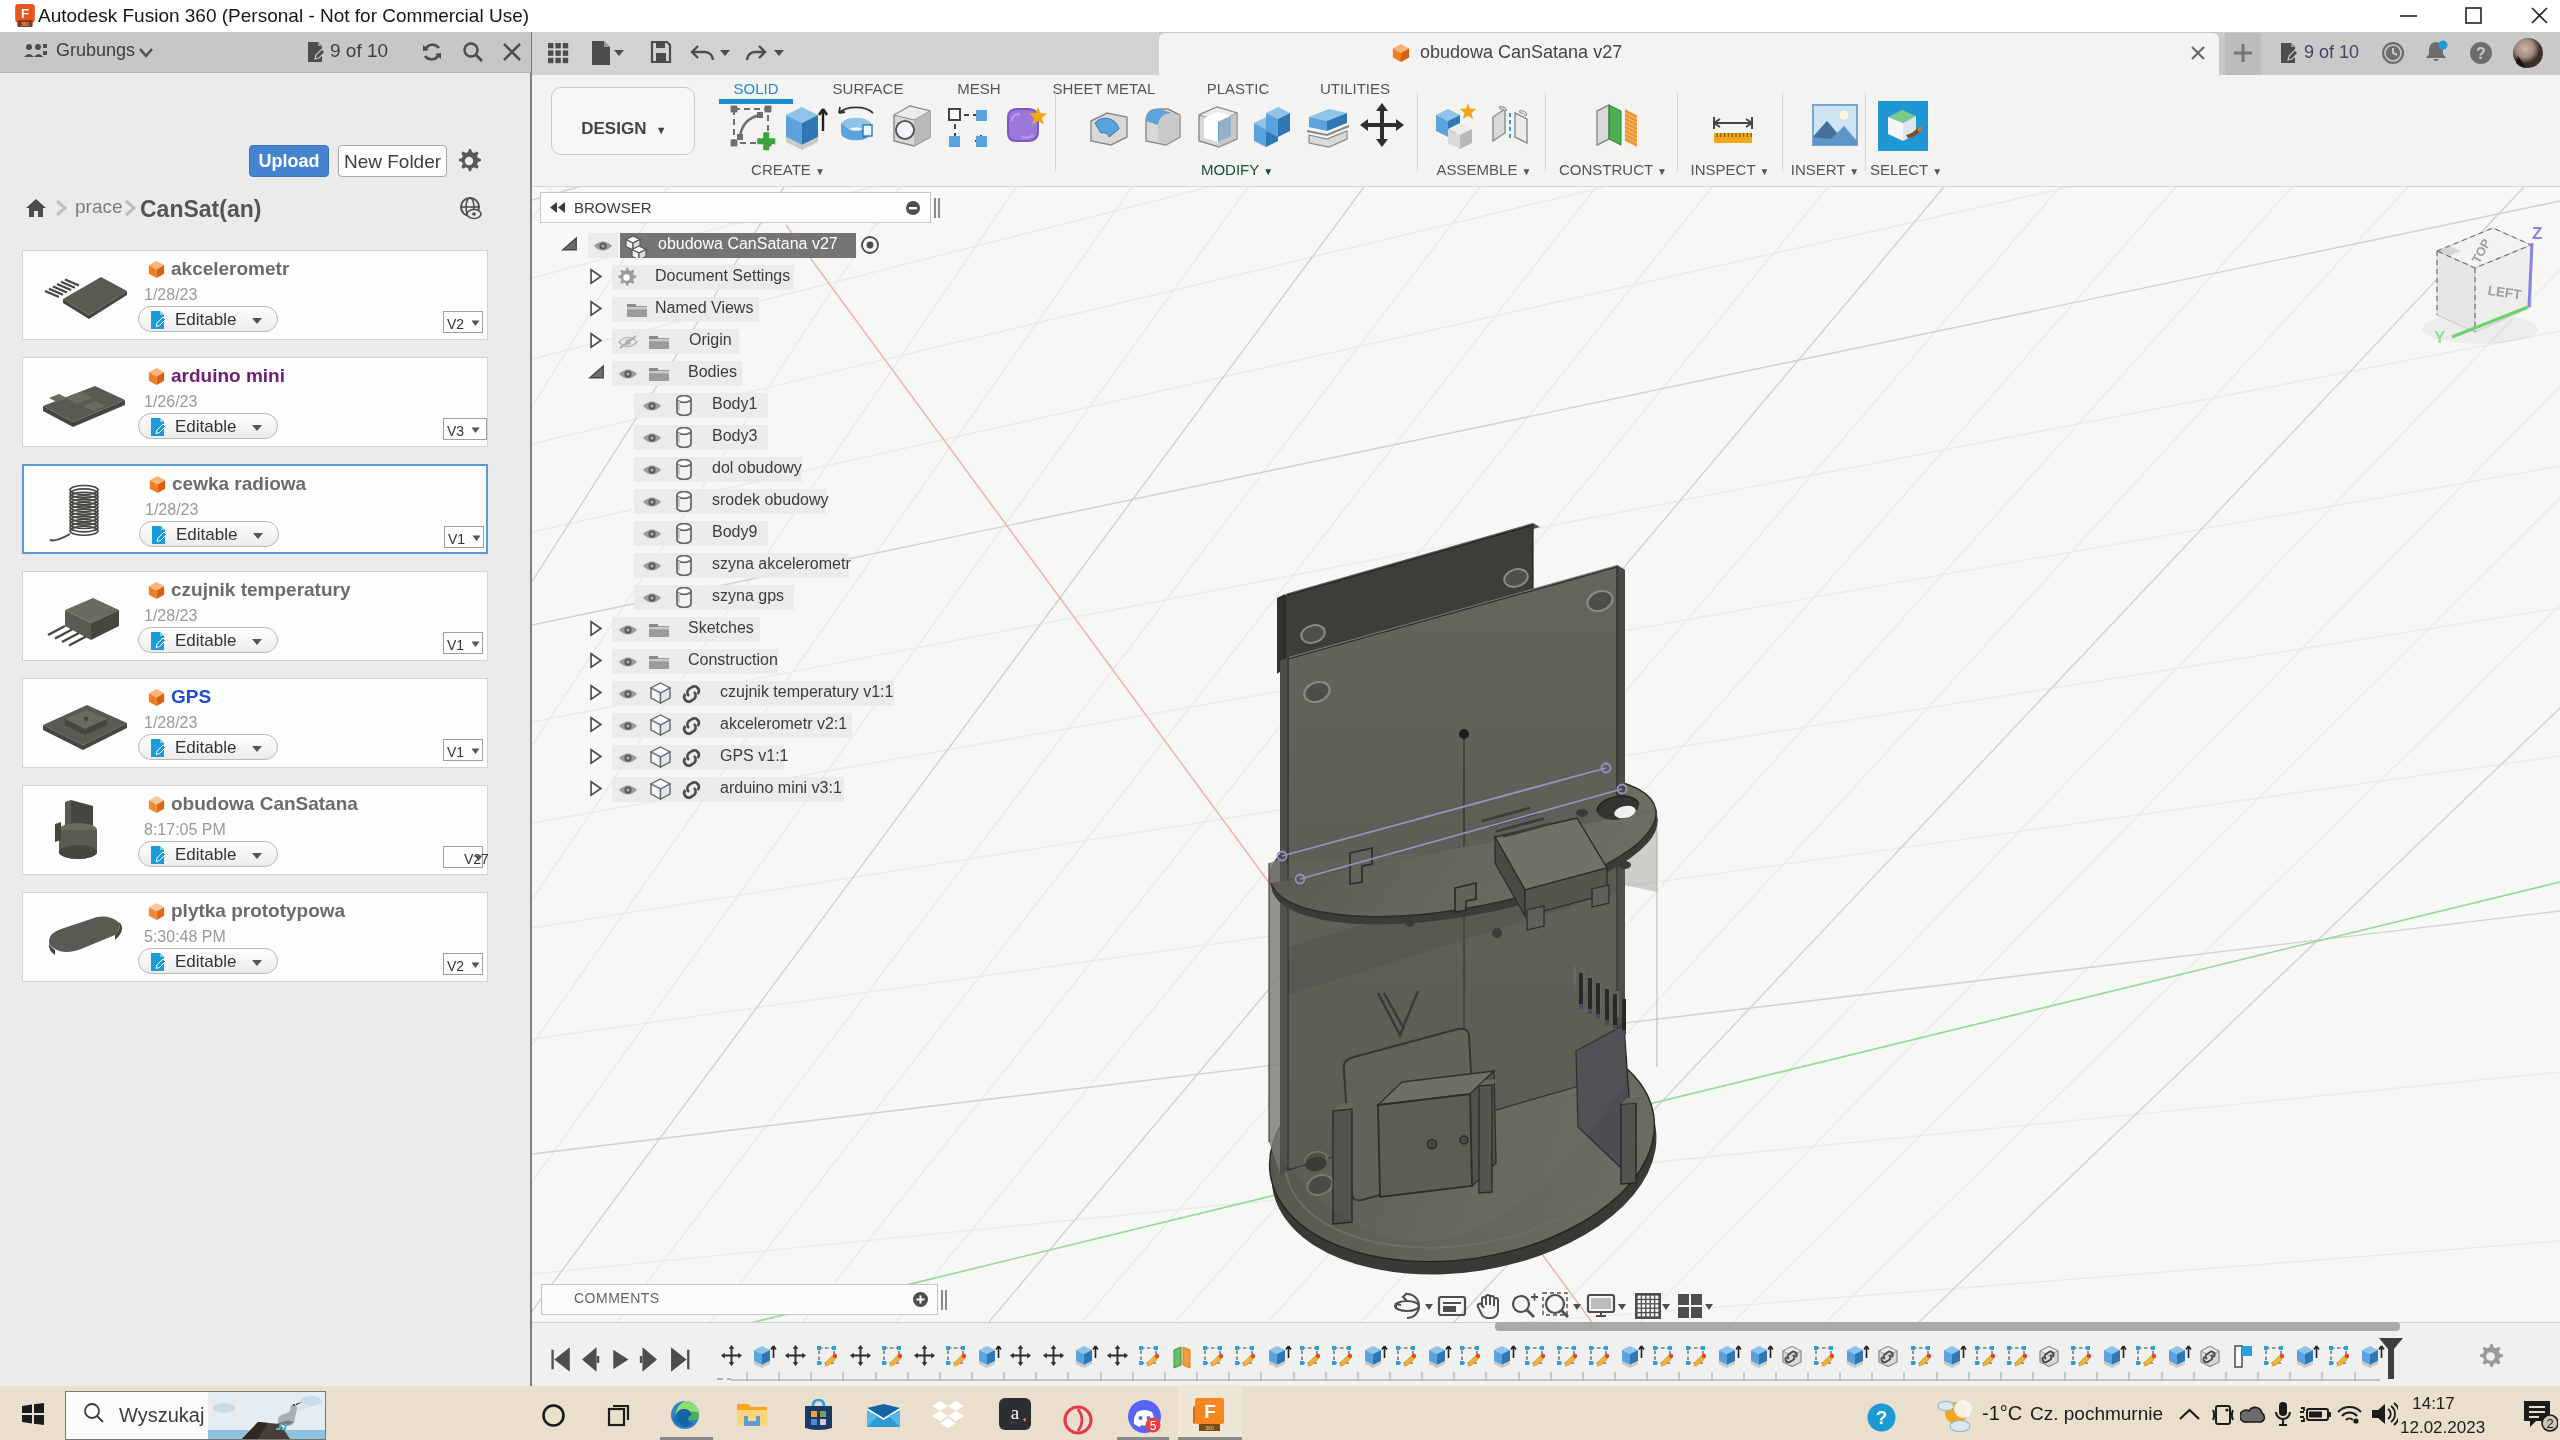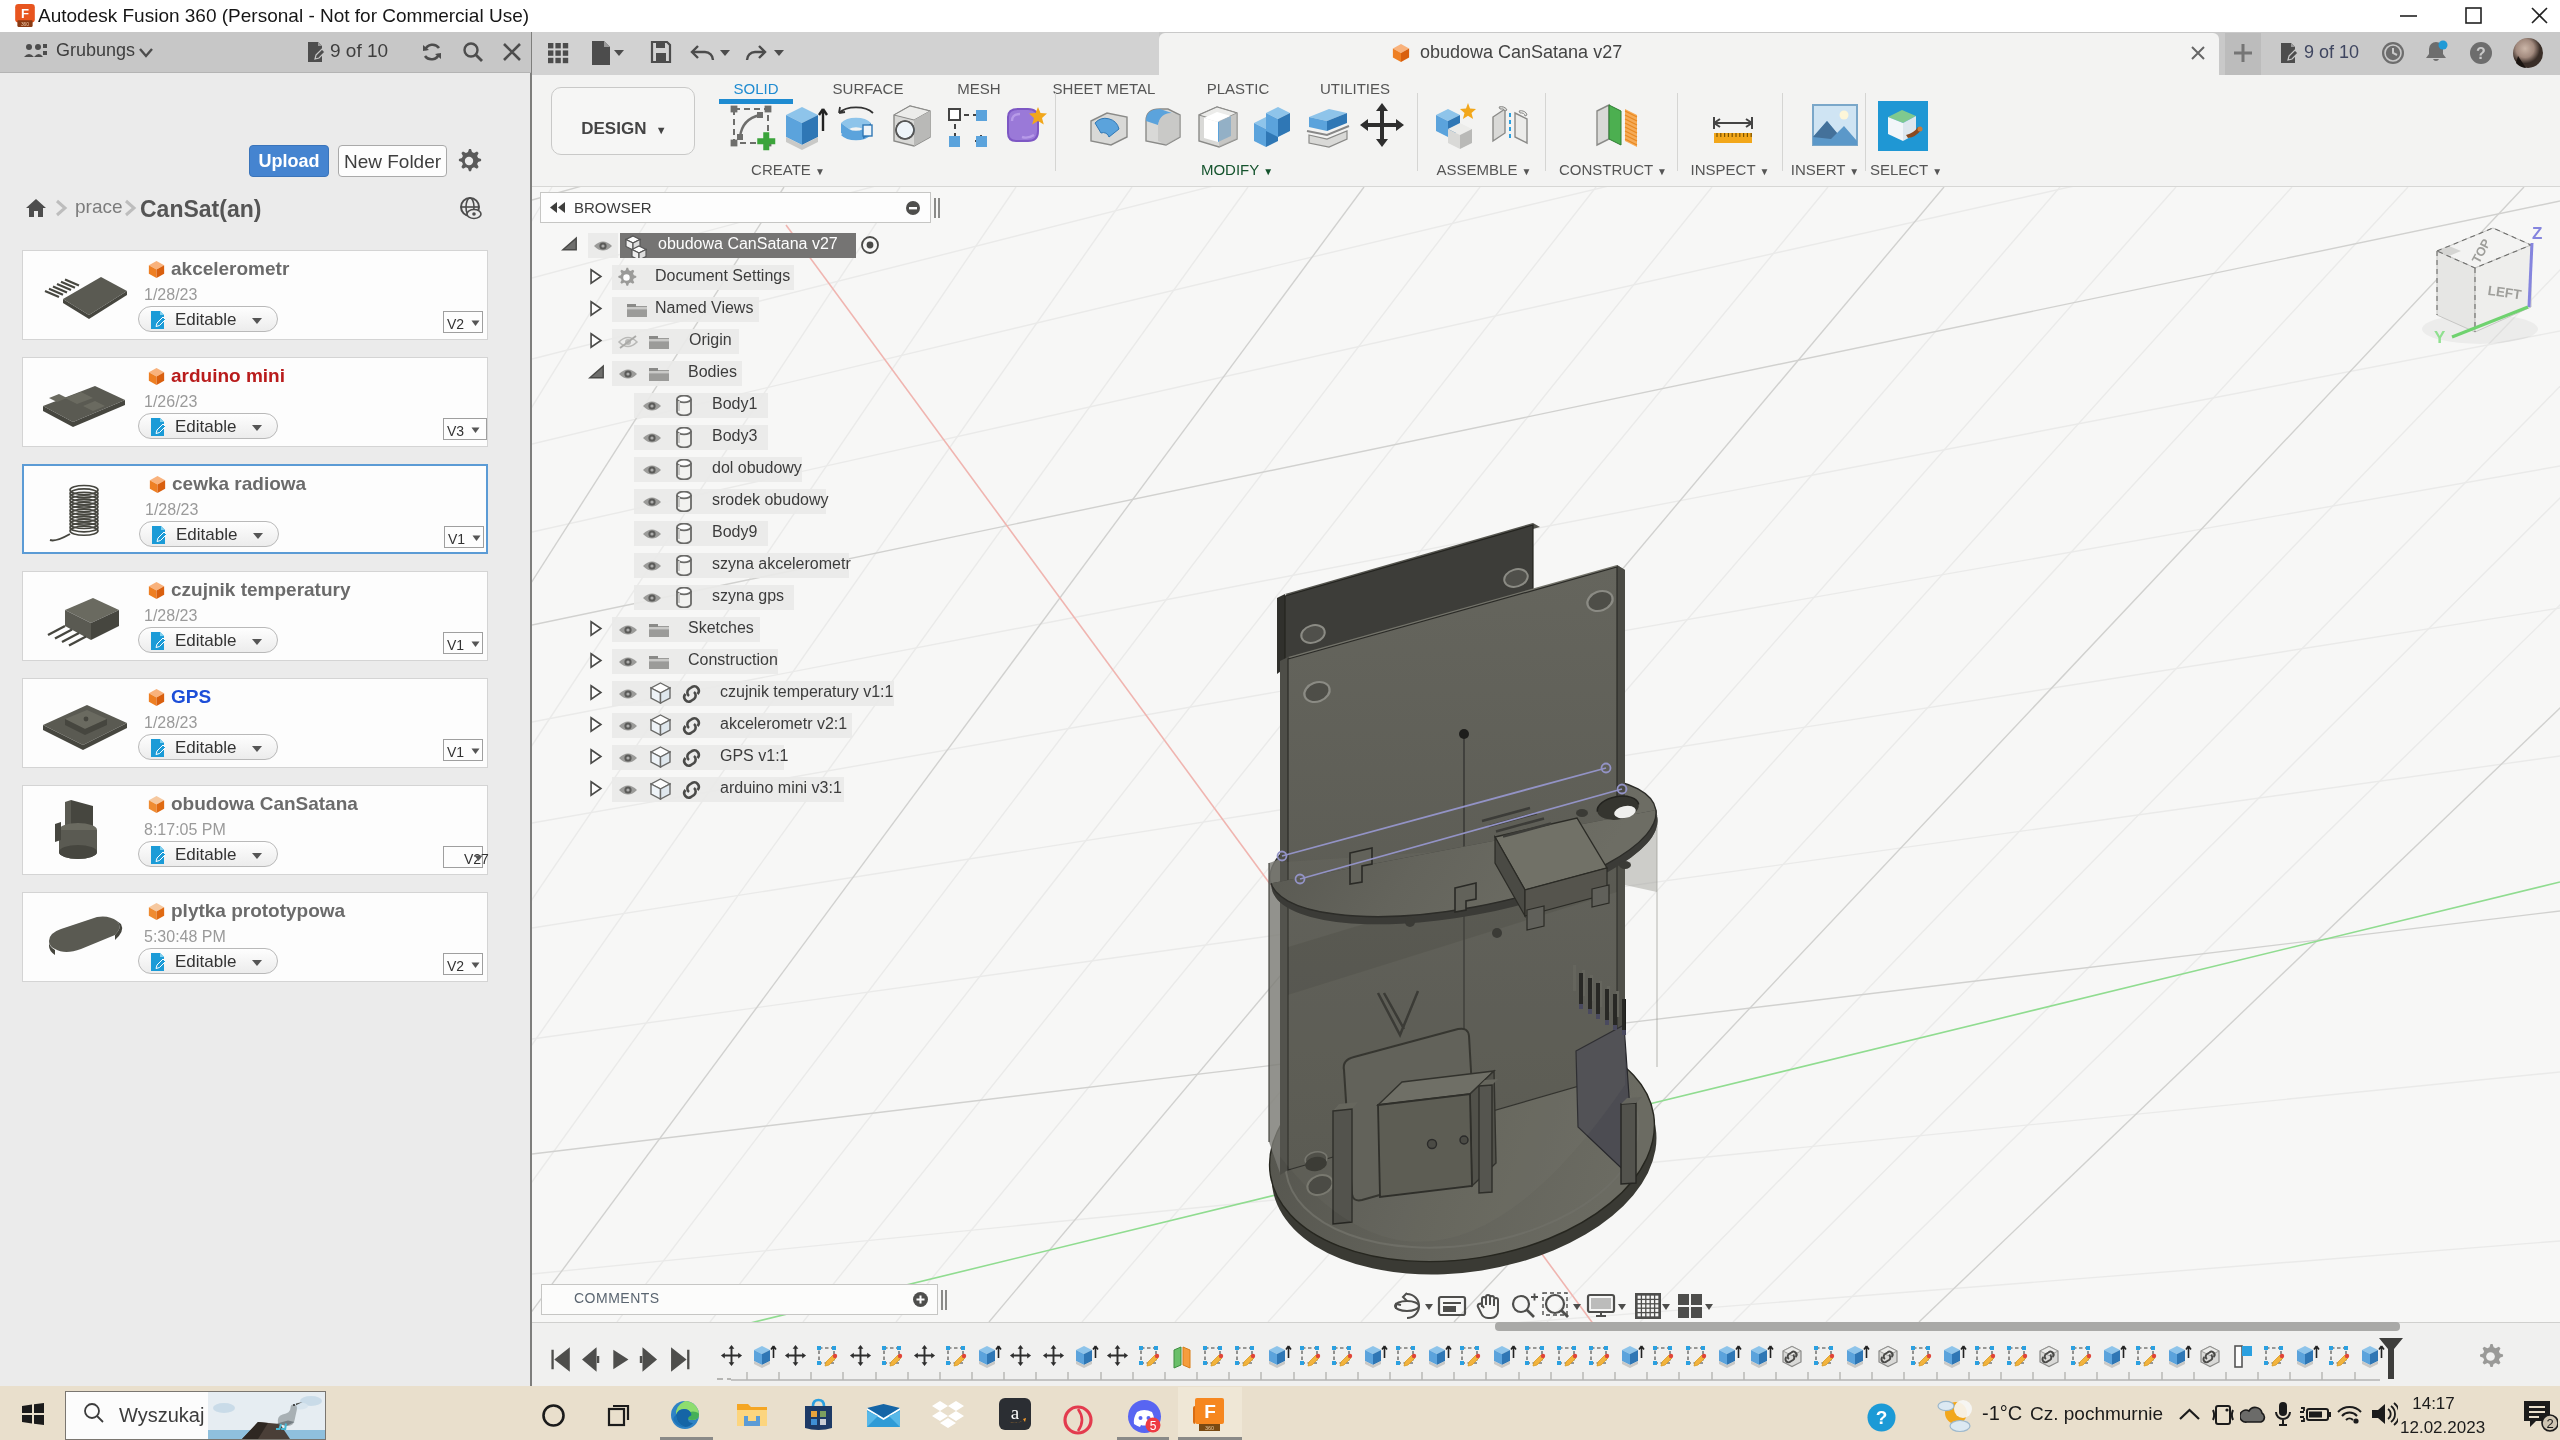--- a/index.html
+++ b/index.html
@@ -122,21 +122,21 @@
         <polygon points="38,54 90,32 90,37 38,59" fill="#46463f"></polygon>
         <polygon points="30,30 46,24 58,30 42,36" fill="#6a6a60"></polygon>
         <polygon points="48,38 60,33 70,38 58,43" fill="#6a6a60"></polygon>
         <polygon points="14,30 24,26 32,30 22,34" fill="#6a6a60"></polygon>
       </svg>
       <svg class="abs" style="left:125px;top:9px" width="17" height="19" viewBox="0 0 20 22">
         <polygon points="10,1 19,6 10,11 1,6" fill="#f9b27c"></polygon>
         <polygon points="1,6 10,11 10,21 1,16" fill="#ee7f23"></polygon>
         <polygon points="10,11 19,6 19,16 10,21" fill="#d95f0e"></polygon>
       </svg>
-      <div class="abs" style="left:148px;top:7px;font-size:19px;font-weight:bold;color:#b91c1c;">arduino mini</div>
+      <div class="abs" style="left:148px;top:7px;font-size:19px;font-weight:bold;color:#701a75;">arduino mini</div>
       <div class="abs" style="left:121px;top:35px;font-size:16px;color:#9a9a9a;">1/26/23</div>
       <div class="abs" style="left:115px;top:55px;width:140px;height:26px;background:linear-gradient(#fefefe,#ececec);border:1px solid #b9b9b9;border-radius:13px;">
         <svg class="abs" style="left:9px;top:3px" width="20" height="20" viewBox="0 0 20 20">
           <path d="M3 1 h9 l4 4 v14 h-13 Z" fill="#1b9bd7"></path>
           <path d="M12 1 l4 4 h-4 Z" fill="#7fd0ef"></path>
           <path d="M9 13 l6 -6 l2.5 2.5 l-6 6 l-3.5 1 Z" fill="#1b9bd7" stroke="#fff" stroke-width="1"></path>
         </svg>
         <div class="abs" style="left:36px;top:3px;font-size:17px;color:#333;">Editable</div>
         <svg class="abs" style="left:112px;top:10px" width="12" height="8" viewBox="0 0 12 8">
           <path d="M1 1 L6 7 L11 1 Z" fill="#555"></path>

